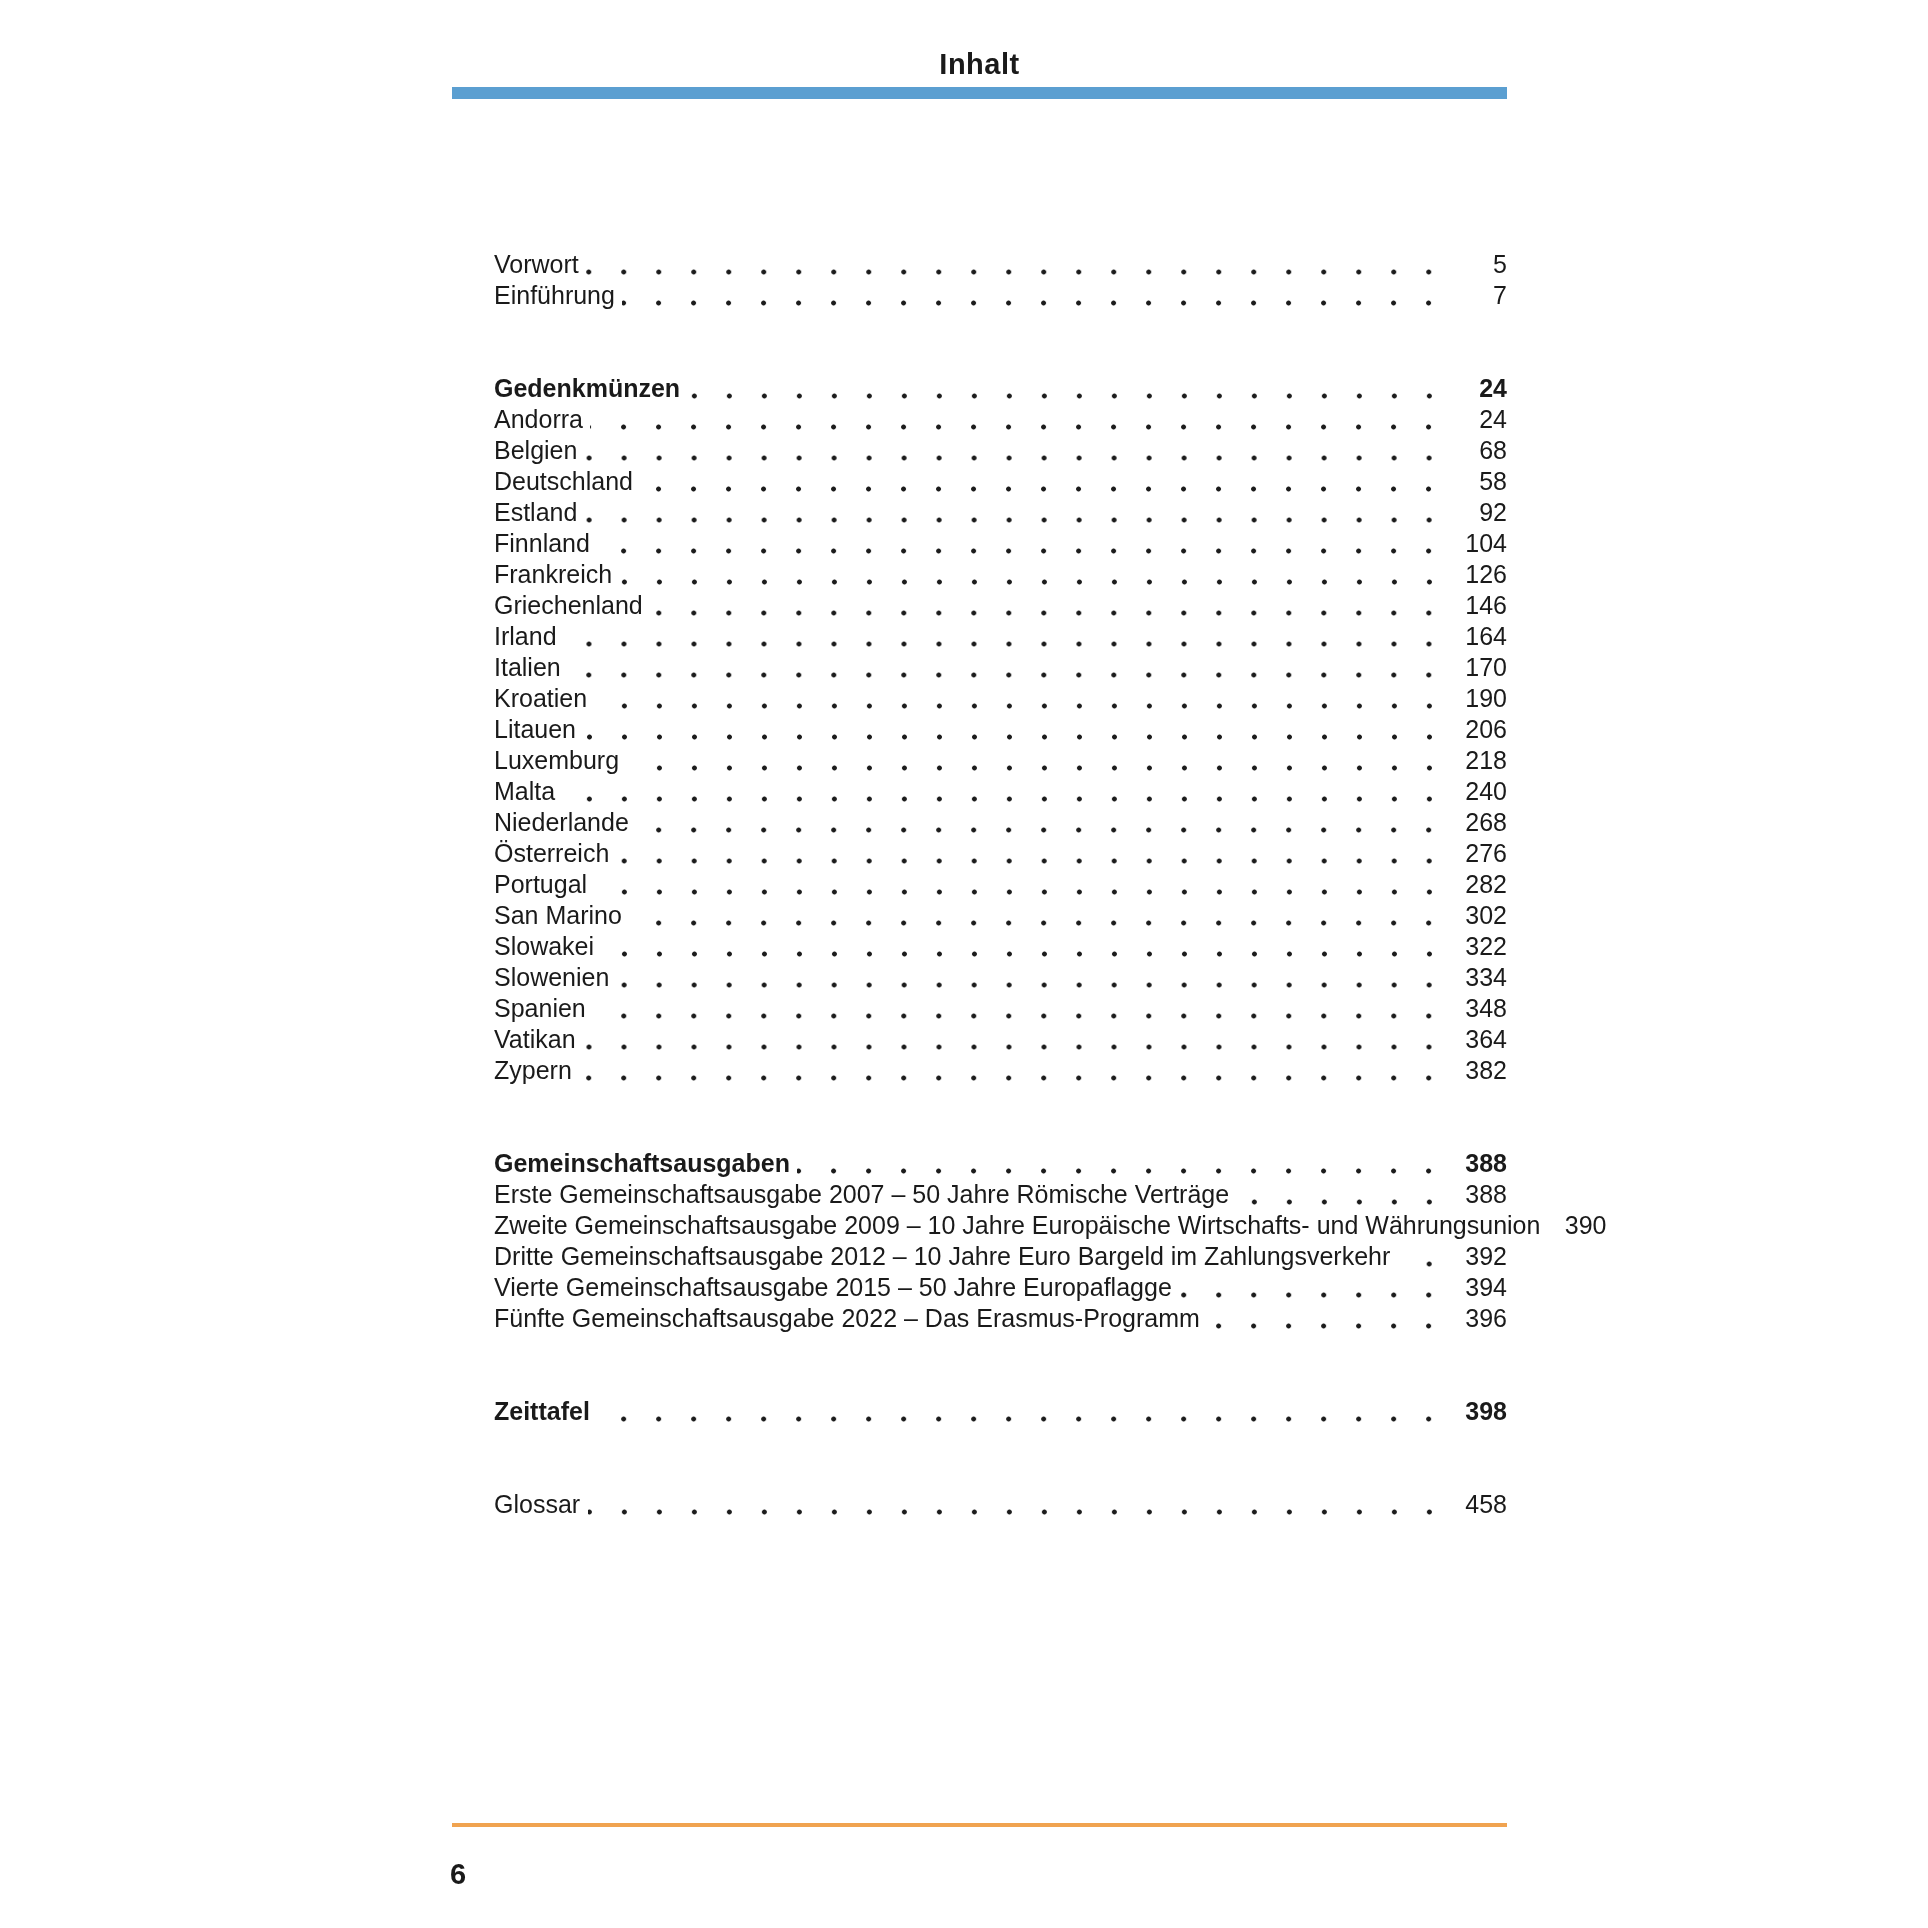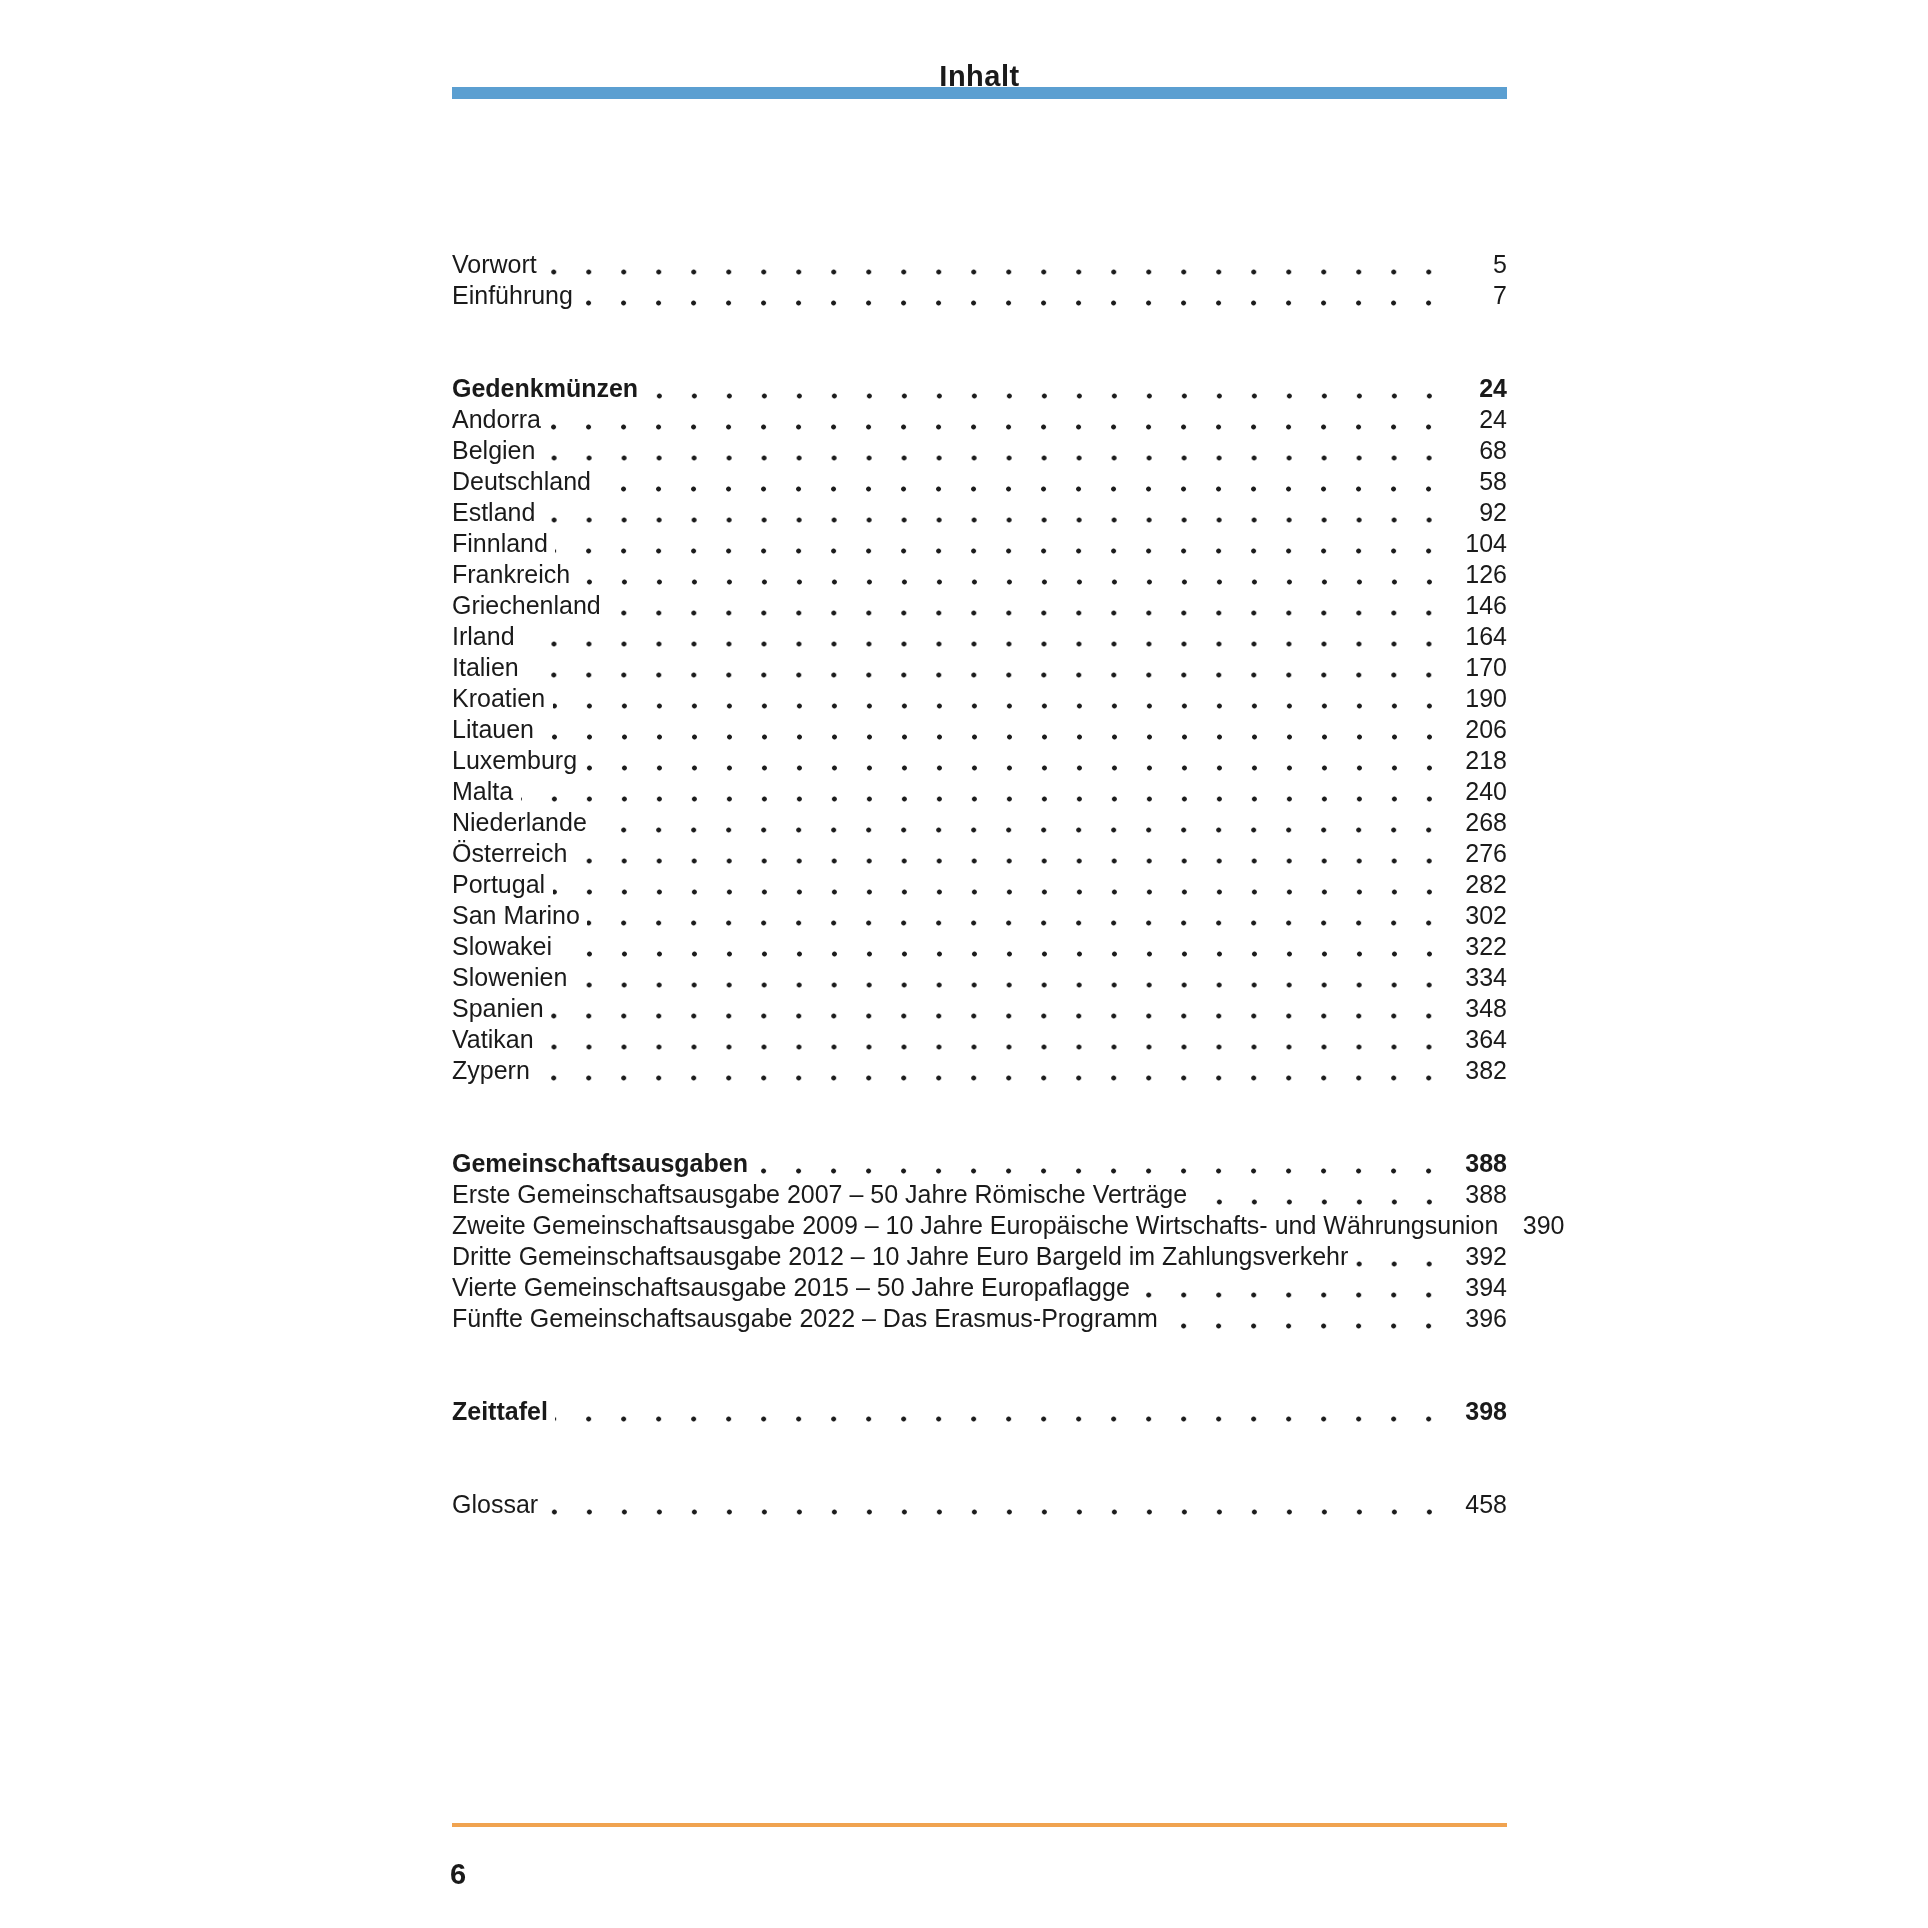--- a/index.html
+++ b/index.html
@@ -15,21 +15,21 @@
     font-family: "Liberation Sans", "DejaVu Sans", sans-serif;
     color: #1a1a1a;
   }
   .page {
     position: absolute;
     inset: 0;
   }
   .page-title {
     position: absolute;
     left: 452px;
-    top: 41px;
+    top: 29px;
     width: 1055px;
     text-align: center;
     font-size: 29px;
     font-weight: bold;
     line-height: 32px;
     letter-spacing: 0.5px;
   }
   .header-rule {
     position: absolute;
     left: 452px;
@@ -46,20 +46,21 @@
   .group + .group {
     margin-top: 62px;
   }
   .row {
     display: flex;
     align-items: baseline;
     height: 31px;
     font-size: 25px;
     line-height: 31px;
     white-space: nowrap;
+    margin-left: 42px;
   }
   .row .label {
     flex: 0 0 auto;
   }
   .row .leader {
     flex: 1 1 auto;
     min-width: 0;
     align-self: stretch;
     margin-left: 7.5px;
     margin-right: 5.6px;

